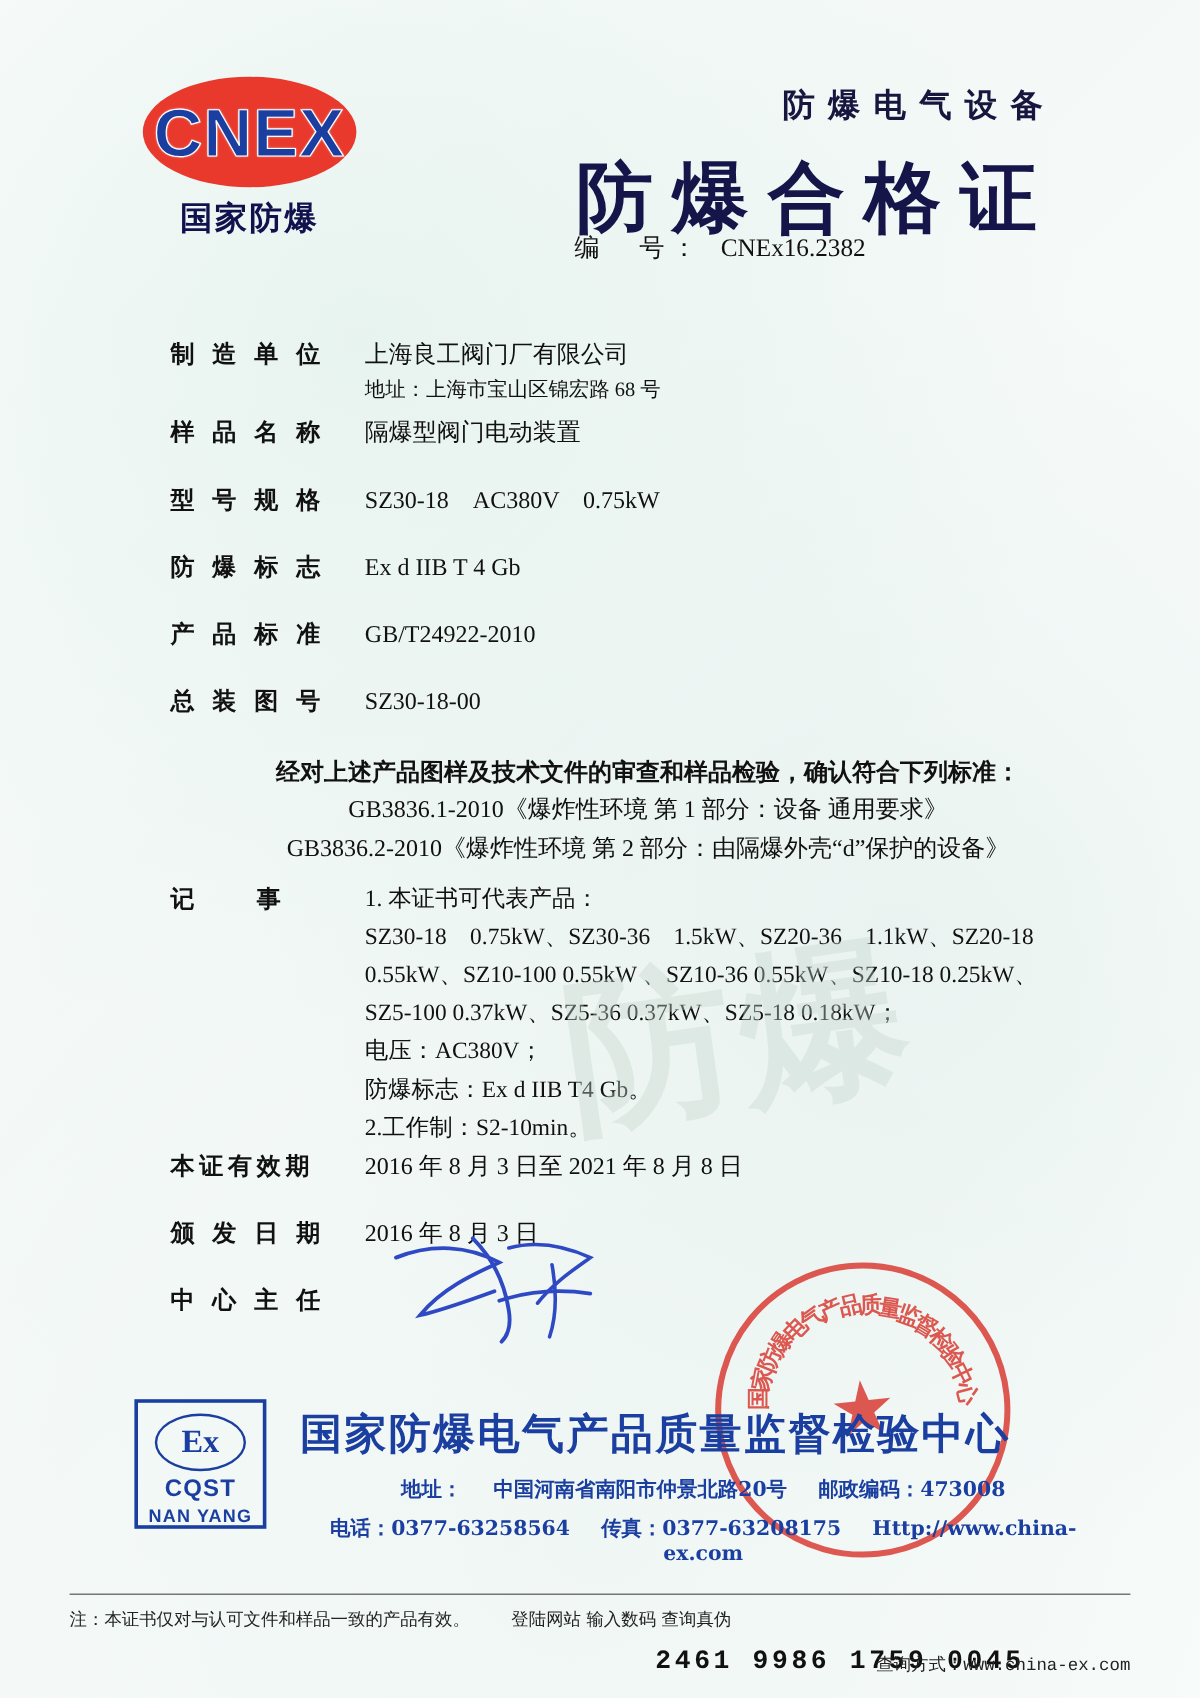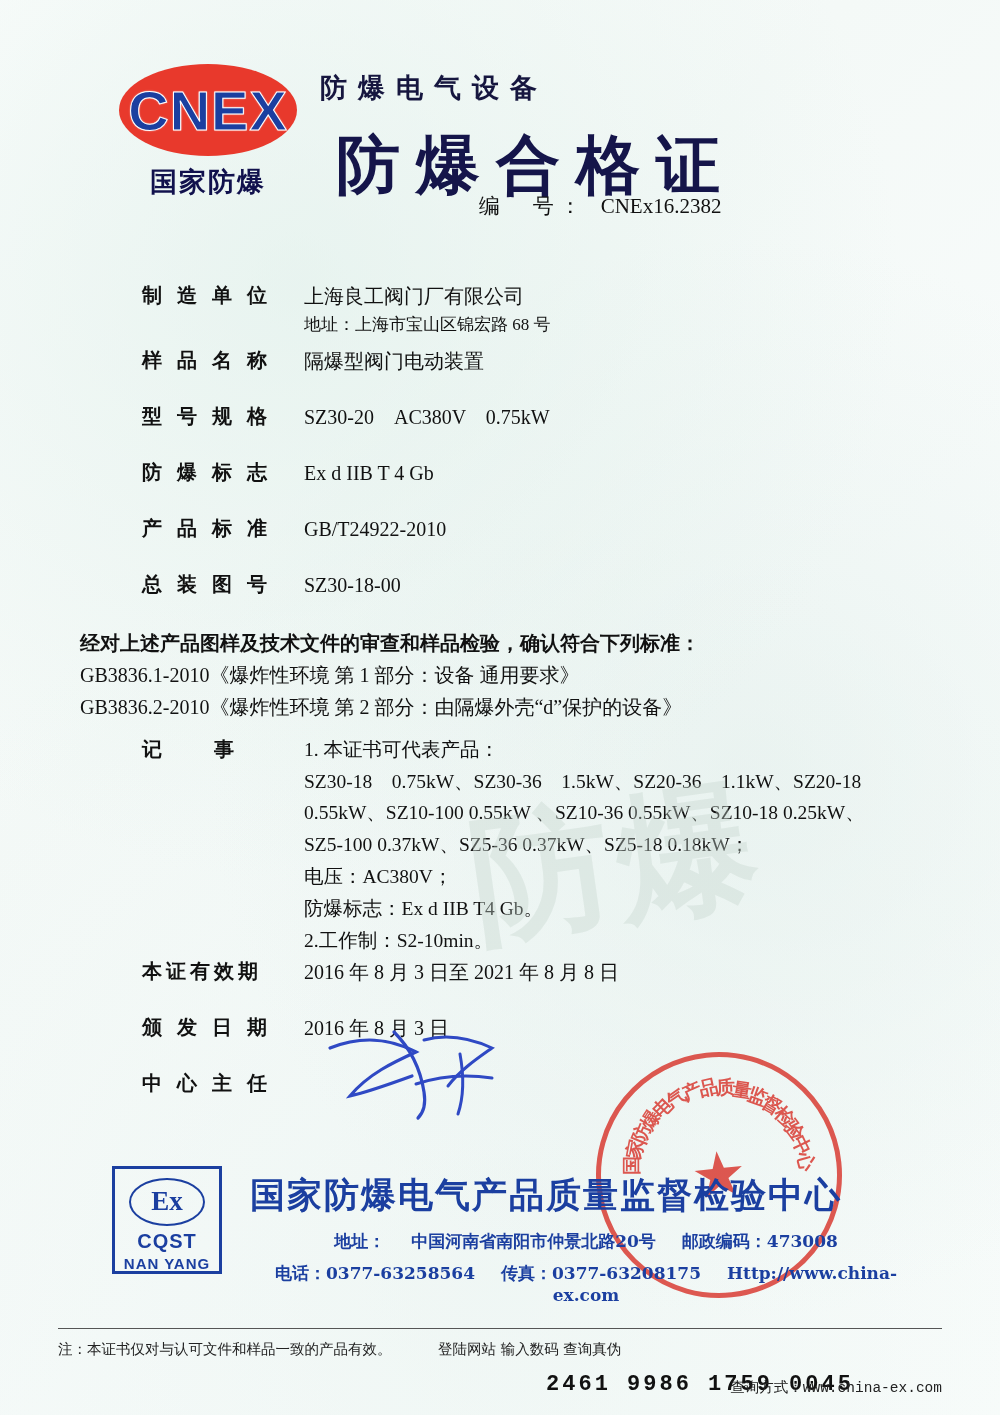--- a/index.html
+++ b/index.html
@@ -65,21 +65,21 @@
     font-size: 27px;
     font-weight: bold;
     letter-spacing: 2px;
     color: #11114d;
     font-family: "DejaVu Serif", serif;
   }
   .title-block {
     position: absolute;
     left: 320px; top: 18px;
     width: 560px;
-    text-align: left;
+    text-align: right;
   }
   .title-small {
     font-size: 27px;
     letter-spacing: 11px;
     font-weight: bold;
     color: #16163f;
     font-family: "DejaVu Serif", serif;
   }
   .title-main {
     margin-top: 16px;
@@ -134,20 +134,21 @@
     margin-top: 2px;
   }
   .gap-md { height: 18px; }
 
   .para {
     padding: 0 0 0 80px;
     font-size: 20px;
     line-height: 1.62;
     color: #111;
     font-family: "DejaVu Serif", serif;
+    text-align: center;
   }
   .para .strong { font-weight: bold; }
   .std-line { font-family: "Liberation Serif", serif; }
 
   .notes {
     display: flex;
     padding: 0 10px 0 142px;
     margin-top: 10px;
   }
   .notes .label { padding-top: 2px; }
@@ -307,21 +308,21 @@
   }
   .bottom-note {
     position: absolute;
     left: 58px;
     top: 1340px;
     width: 884px;
     font-size: 14.5px;
     color: #222;
     font-family: "DejaVu Serif", serif;
   }
-  .bottom-note .n2 { margin-left: 42px; }
+  .bottom-note .n2 { margin-left: 30px; }
   .bottom-code {
     position: absolute;
     left: 58px;
     top: 1372px;
     width: 884px;
     font-family: "Liberation Mono", monospace;
     font-size: 22px;
     font-weight: bold;
     letter-spacing: 3px;
     color: #111;
@@ -372,21 +373,21 @@
 
     <div class="row">
       <div class="label">样 品 名 称</div>
       <div class="value">隔爆型阀门电动装置</div>
     </div>
 
     <div class="gap-md"></div>
 
     <div class="row">
       <div class="label">型 号 规 格</div>
-      <div class="value">SZ30-20　AC380V　0.75kW</div>
+      <div class="value">SZ30-18　AC380V　0.75kW</div>
     </div>
 
     <div class="gap-md"></div>
 
     <div class="row">
       <div class="label">防 爆 标 志</div>
       <div class="value">Ex d IIB T 4 Gb</div>
     </div>
 
     <div class="gap-md"></div>

